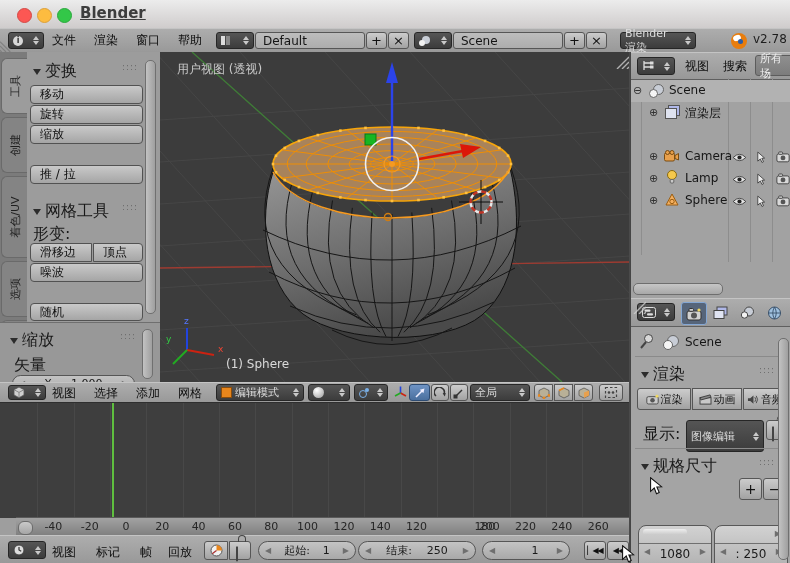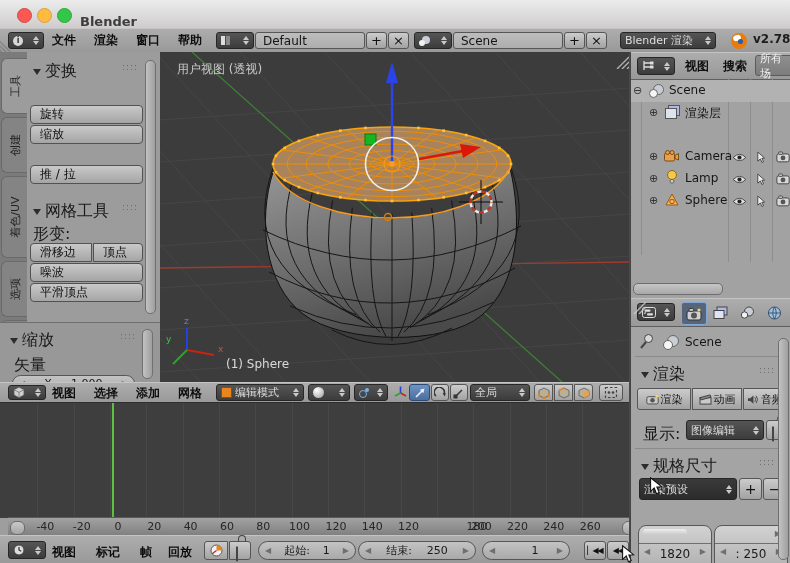--- a/index.html
+++ b/index.html
@@ -3,24 +3,24 @@
 <meta charset="utf-8">
 <style>
   html,body{margin:0;padding:0;background:#222;}
   #app{position:relative;width:790px;height:563px;overflow:hidden;
        font-family:"DejaVu Sans","Liberation Sans",sans-serif;font-size:12px;
        background:#9e9e9e;-webkit-font-smoothing:antialiased;}
   .abs{position:absolute;}
   
   #titlebar{left:0;top:0;width:790px;height:28px;background:linear-gradient(#ececec,#cfcccc);border-bottom:1px solid #8f8c8c;}
   .tl-dot{position:absolute;top:8px;width:13px;height:13px;border-radius:50%;}
-  #title-text{position:absolute;left:80px;top:14px;font-weight:bold;font-size:13px;color:#3d3d3d;}
+  #title-text{position:absolute;left:80px;top:4px;font-weight:bold;font-size:15px;color:#3d3d3d;text-decoration:underline;}
   
   .bar{background:linear-gradient(#adadad,#989898);border-top:1px solid #c4c4c4;border-bottom:1px solid #5f5f5f;}
-  .menu{position:absolute;top:3px;color:#0e0e0e;font-size:12px;cursor:default;font-weight:bold;}
+  .menu{position:absolute;top:3px;color:#0e0e0e;font-size:12px;cursor:default;}
   
   .dd{position:absolute;display:flex;align-items:center;gap:3px;background:linear-gradient(#555,#3c3c3c);
       border:1px solid #262626;border-radius:3px;color:#ddd;padding:0 4px;box-sizing:border-box;}
   .updn{display:flex;flex-direction:column;gap:1px;margin-left:auto;}
   .tri{width:0;height:0;border-left:3px solid transparent;border-right:3px solid transparent;}
   .tri.up{border-bottom:4px solid #c9c9c9;}
   .tri.dn{border-top:4px solid #c9c9c9;}
   
   .fld{position:absolute;background:linear-gradient(#bdbdbd,#adadad);border:1px solid #565656;border-radius:3px;
        color:#141414;display:flex;align-items:center;padding:0 7px;box-sizing:border-box;}
@@ -38,21 +38,21 @@
   
   .vtab{position:absolute;left:1px;width:25px;background:#848484;border:1px solid #6a6a6a;border-right:none;border-radius:6px 0 0 6px;}
   .vtab.active{background:#9c9c9c;}
   .vtab span{position:absolute;top:50%;left:50%;transform:translate(-50%,-50%) rotate(-90deg);white-space:nowrap;font-size:11px;color:#1f1f1f;}
   
   #viewport{left:160px;top:52px;width:470px;height:330px;background:#3c3c3c;overflow:hidden;}
   #vp-label{position:absolute;left:17px;top:9px;color:#c9c9c9;font-size:12px;}
   #vp-obj{position:absolute;left:66px;top:305px;color:#dadada;font-size:12px;}
   
   #tl-canvas{left:0;top:402px;width:630px;height:115px;background:#3e3e3e;overflow:hidden;border-top:1px solid #2e2e2e;}
-  #ruler{left:8px;top:517px;width:630px;height:18px;background:linear-gradient(#a2a2a2,#7e7e7e);border-top:1px solid #5a5a5a;overflow:hidden;}
+  #ruler{left:16px;top:517px;width:630px;height:18px;background:linear-gradient(#a2a2a2,#7e7e7e);border-top:1px solid #5a5a5a;overflow:hidden;}
   .rlab{position:absolute;top:2px;transform:translateX(-50%);font-size:11px;color:#262626;}
   .scap{position:absolute;width:13px;height:12px;top:3px;background:linear-gradient(#c9c9c9,#a5a5a5);border:1px solid #6b6b6b;border-radius:6px;}
   
   #outliner{left:630px;top:52px;width:160px;height:246px;background:#a2a2a2;border-left:1px solid #454545;overflow:hidden;}
   .orow{position:absolute;left:0;width:160px;height:22px;}
   .olab{position:absolute;top:3px;font-size:12px;color:#161616;}
   .osep{position:absolute;top:26px;width:1px;height:184px;background:#8d8d8d;}
   #props{left:630px;top:298px;width:160px;height:265px;background:#a4a4a4;border-left:1px solid #454545;overflow:hidden;}
   .itab{position:absolute;top:3px;width:24px;height:21px;border-radius:3px;display:flex;align-items:center;justify-content:center;}
   .itab.sel{background:#56657a;border:1px solid #84a7d4;}
@@ -121,21 +121,21 @@
     <div class="fld" style="left:453px;top:3px;width:110px;height:17px;">
         <span>Scene</span>
       </div>
     <div class="btnl" style="left:564px;top:3px;width:21px;height:17px;font-size:13px;">
         <span>+</span>
       </div>
     <div class="btnl" style="left:586px;top:3px;width:21px;height:17px;font-size:13px;">
         <span>×</span>
       </div>
 
-    <div class="dd" style="left:620px;top:3px;width:96px;height:17px;">
+    <div class="dd" style="left:620px;top:3px;width:76px;height:17px;">
       <span style="font-size:11px;">Blender 渲染</span>
       <span class="updn">
           <span class="tri up"></span>
           <span class="tri dn"></span>
         </span>
     </div>
     <span style="position:absolute;left:731px;top:4px;width:16px;height:16px;border-radius:50%;background:#e87d0d;">
       <span style="position:absolute;left:2px;top:2px;width:8px;height:6px;border-radius:50%;background:#fff;transform:rotate(-20deg);"></span>
       <span style="position:absolute;left:7px;top:6px;width:5px;height:5px;border-radius:50%;background:#2a5ca8;"></span>
     </span>
@@ -155,20 +155,23 @@
   <div class="vtab" style="top:261px;height:54px;">
       <span>选项</span>
     </div>
   <div class="vtab" style="top:320px;height:54px;">
       <span>蜡笔</span>
     </div>
 
   <div class="abs" style="left:27px;top:52px;width:133px;height:270px;background:#9c9c9c;">
     <span class="ptitle" style="left:6px;top:9px;"><span class="tri-open"></span><span>变换</span></span>
     <span class="pdots" style="left:95px;top:10px;">::::</span>
+    <div class="tbtn" style="left:3px;top:33px;width:113px;height:19px;">
+        <span>移动</span>
+      </div>
     <div class="tbtn" style="left:3px;top:53px;width:113px;height:19px;">
         <span>旋转</span>
       </div>
     <div class="tbtn" style="left:3px;top:73px;width:113px;height:19px;">
         <span>缩放</span>
       </div>
     <div class="tbtn" style="left:3px;top:113px;width:113px;height:19px;">
         <span>推 / 拉</span>
       </div>
 
@@ -177,22 +180,22 @@
     <span class="ptitle" style="left:6px;top:172px;">形变:</span>
     <div class="tbtn" style="left:3px;top:191px;width:62px;height:19px;border-radius:4px 0 0 4px;">
         <span>滑移边</span>
       </div>
     <div class="tbtn" style="left:66px;top:191px;width:50px;height:19px;border-radius:0 4px 4px 0;">
         <span>顶点</span>
       </div>
     <div class="tbtn" style="left:3px;top:211px;width:113px;height:19px;">
         <span>噪波</span>
       </div>
-    <div class="tbtn" style="left:3px;top:231px;width:113px;height:19px;">
-        <span>平滑顶点</span>
+    <div class="tbtn" style="left:3px;top:251px;width:113px;height:18px;">
+        <span>随机</span>
       </div>
     <div class="abs" style="left:118px;top:8px;width:11px;height:252px;">
         <div style="width:9px;height:100%;background:linear-gradient(90deg,#c2c2c2,#9f9f9f);border:1px solid #707070;border-radius:5px;"></div>
       </div>
   </div>
 
   <div class="abs" style="left:0;top:322px;width:160px;height:60px;background:#989898;border-top:1px solid #6f6f6f;">
     <span class="ptitle" style="left:10px;top:7px;"><span class="tri-open"></span><span>缩放</span></span>
     <span class="pdots" style="left:120px;top:8px;">::::</span>
     <span class="ptitle" style="left:14px;top:32px;">矢量</span>
@@ -707,54 +710,47 @@
       <span>动画</span>
     </div>
     <div class="btnl" style="left:112px;top:90px;width:44px;height:22px;border-radius:0 3px 3px 0;gap:2px;font-size:11px;">
       <svg width="12" height="11" viewBox="0 0 13 12">
           <path d="M1 4.5 L3.5 4.5 L7 1.5 L7 10.5 L3.5 7.5 L1 7.5 Z" fill="#444"></path>
           <path d="M8.5 3.5 Q10.5 6 8.5 8.5 M10 2 Q13 6 10 10" stroke="#444" fill="none"></path>
         </svg>
       <span>音频</span>
     </div>
     <span class="ptitle" style="left:12px;top:126px;">显示:</span>
-    <div class="dd" style="left:55px;top:122px;width:78px;height:20px;">
+    <div class="dd" style="left:55px;top:122px;width:78px;height:32px;">
       <span style="font-size:11px;">图像编辑</span>
       <span class="updn">
           <span class="tri up"></span>
           <span class="tri dn"></span>
         </span>
     </div>
     <div class="btnl" style="left:135px;top:122px;width:20px;height:20px;">
       <span><span class="lockarc" style="position:relative;display:block;left:5px;transform:rotate(18deg);"></span><span class="lockbody" style="margin-top:0;"></span></span>
     </div>
     <div class="abs" style="left:4px;top:150px;width:146px;height:1px;background:#8a8a8a;"></div>
 
     <span class="ptitle" style="left:10px;top:158px;"><span class="tri-open"></span><span>规格尺寸</span></span>
     <span class="pdots" style="left:128px;top:159px;">::::</span>
-    <div class="dd" style="left:8px;top:180px;width:98px;height:22px;background:linear-gradient(#3a3a3a,#2b2b2b);">
-      <span style="font-size:11px;">渲染预设</span>
-      <span class="updn">
-          <span class="tri up"></span>
-          <span class="tri dn"></span>
-        </span>
-    </div>
     <div class="btnl" style="left:108px;top:180px;width:23px;height:22px;font-size:14px;">
         <span>+</span>
       </div>
     <div class="btnl" style="left:132px;top:180px;width:23px;height:22px;font-size:14px;">
         <span>−</span>
       </div>
 
     <div class="abs" style="left:7px;top:227px;width:72px;height:40px;background:linear-gradient(#d2d2d2,#b2b2b2);border:1px solid #585858;border-radius:8px 8px 0 0;">
       <div style="position:absolute;left:4px;top:3px;width:44px;height:6px;border-radius:4px;background:linear-gradient(#eee,#c8c8c8);"></div>
       <div style="position:absolute;left:0;top:17px;width:72px;height:1px;background:#707070;"></div>
       <div style="position:absolute;left:0;top:18px;width:100%;display:flex;justify-content:space-between;padding:3px 5px;box-sizing:border-box;font-size:12px;color:#1a1a1a;">
         <span class="arrL">◀</span>
-          <span>1820</span>
+          <span>1080</span>
           <span class="arrR">▶</span>
       </div>
     </div>
     <div class="abs" style="left:83px;top:227px;width:72px;height:40px;background:linear-gradient(#d2d2d2,#b2b2b2);border:1px solid #585858;border-radius:8px 8px 0 0;">
       <div style="position:absolute;right:6px;top:3px;font-size:8px;color:#6f6f6f;">▶</div>
       <div style="position:absolute;left:0;top:17px;width:72px;height:1px;background:#707070;"></div>
       <div style="position:absolute;left:0;top:18px;width:100%;display:flex;justify-content:space-between;padding:3px 5px;box-sizing:border-box;font-size:12px;color:#1a1a1a;">
         <span class="arrL">◀</span>
           <span>: 250</span>
           <span class="arrR">▶</span>

